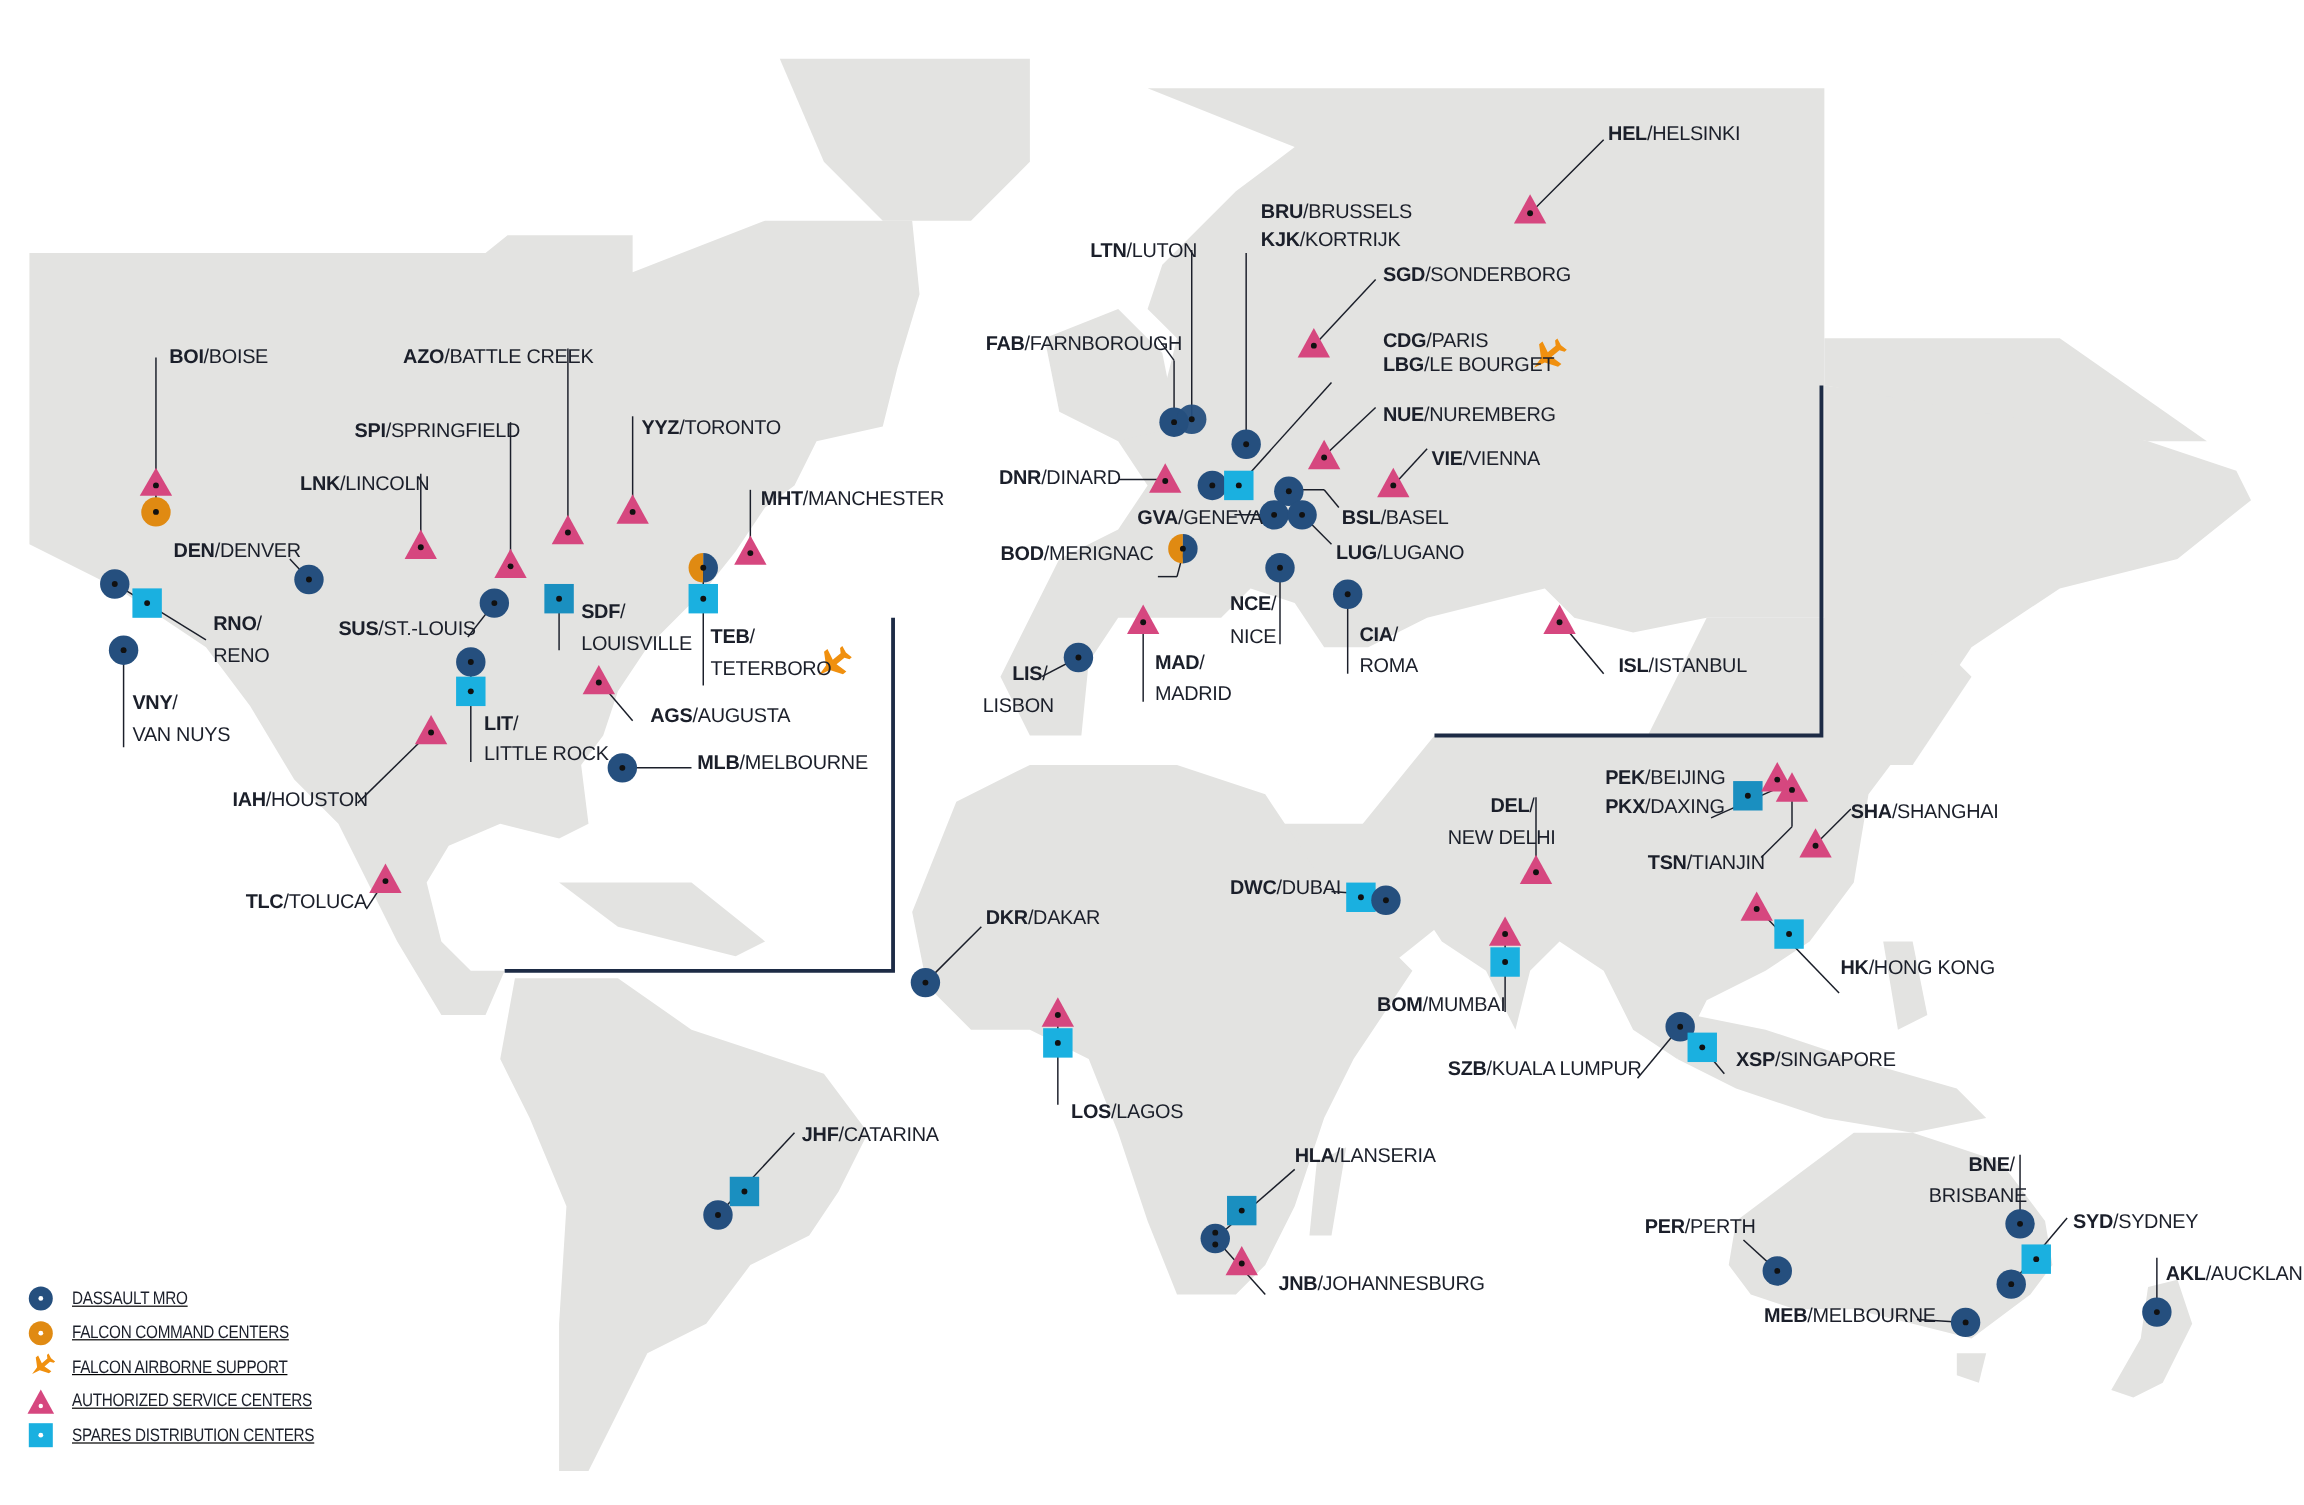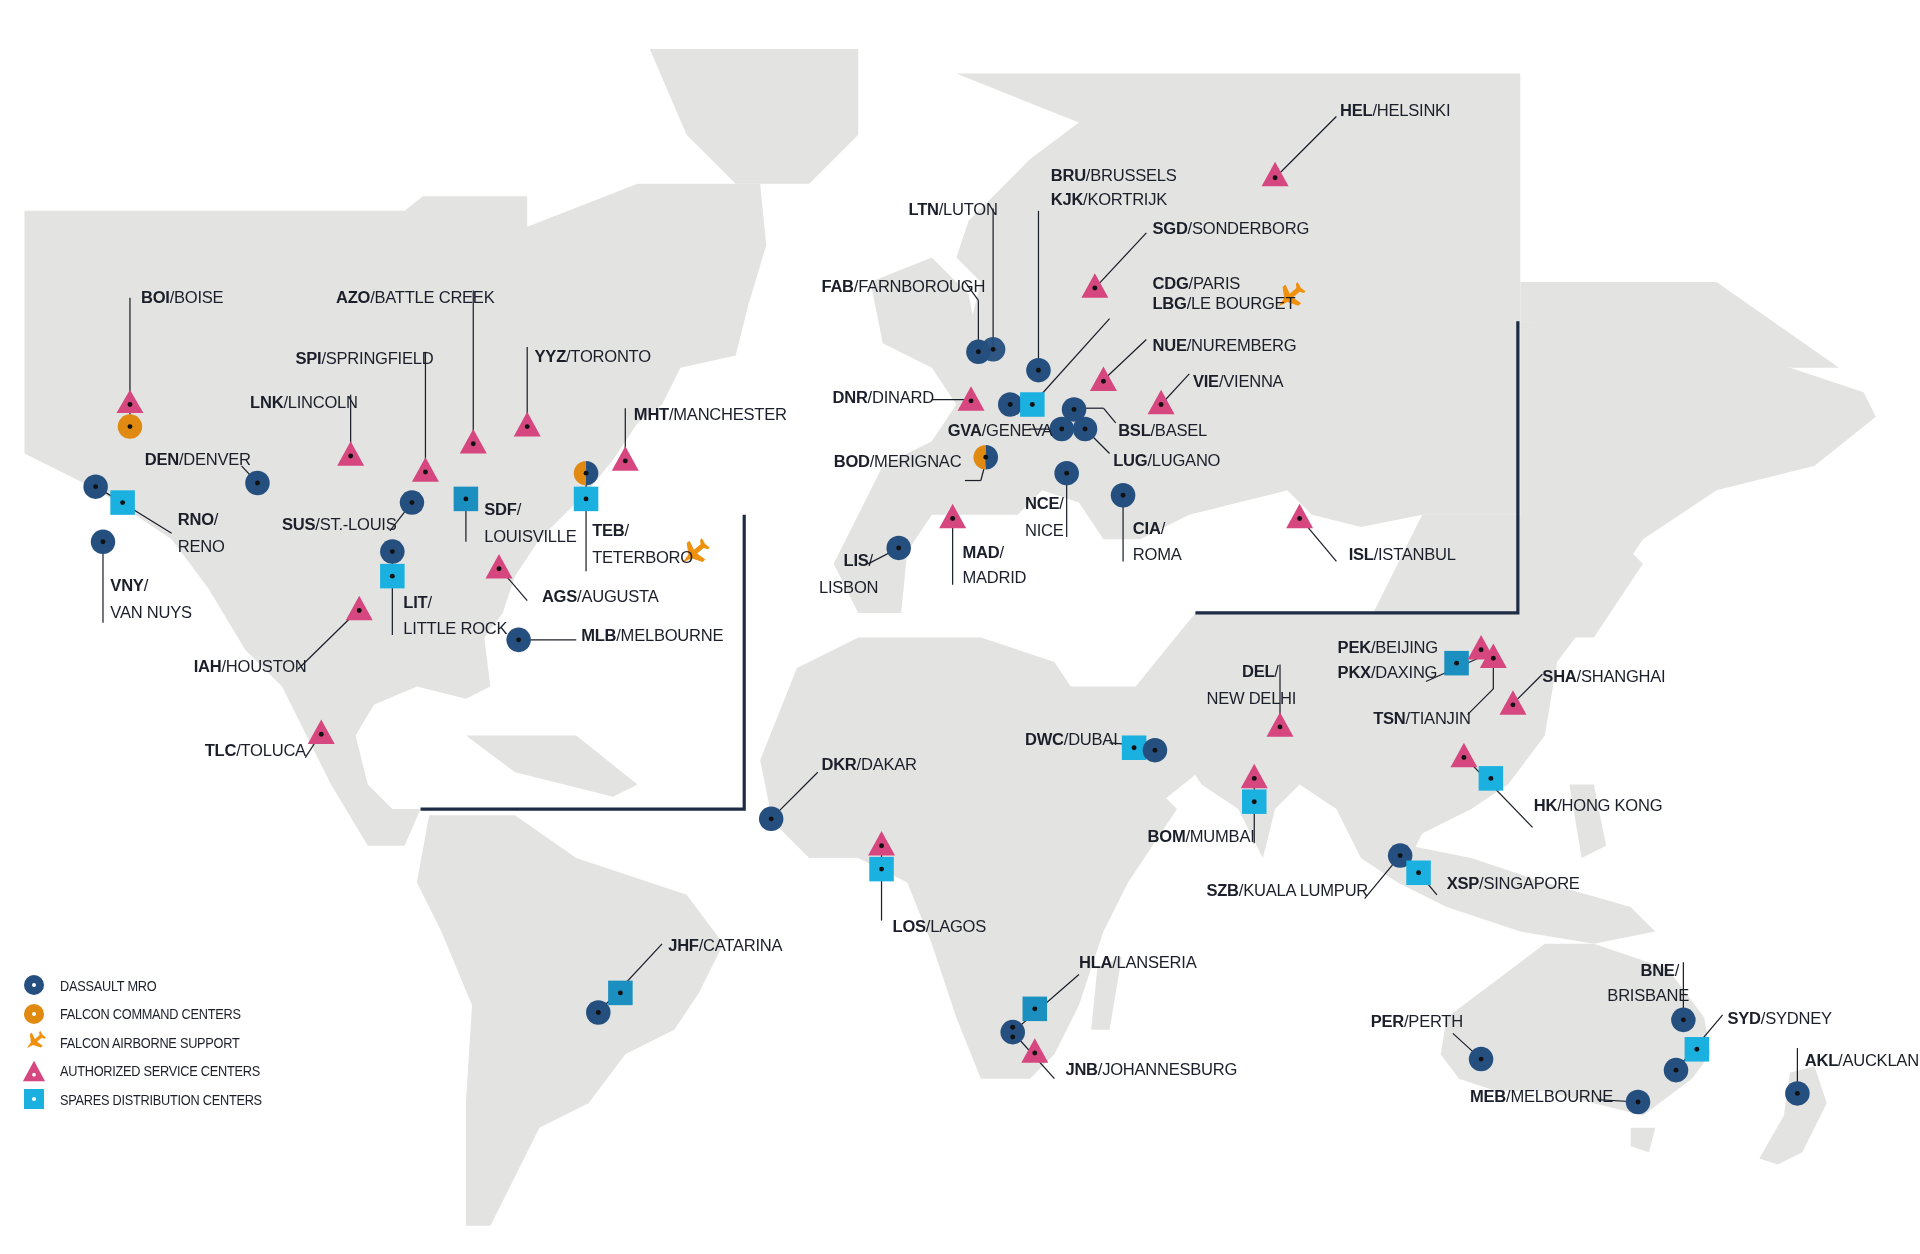--- a/index.html
+++ b/index.html
@@ -9,21 +9,21 @@
   .frame{stroke:#1d2b45;stroke-width:2.6;fill:none;}
   .leader{stroke:#1b1f2a;stroke-width:1;fill:none;}
   .lbl{font-family:"Liberation Sans Narrow","Liberation Sans",sans-serif;font-size:13.5px;fill:#1b1f2a;letter-spacing:-0.2px;}
   .code{font-weight:700;}
   .mro{fill:#254f7e;}
   .cmd{fill:#e08a12;}
   .asc{fill:#d6477f;}
   .sdc{fill:#1ab0e0;}
   .sdc-dark{fill:#1a8fc0;}
   .dot{fill:#111;}
-  .legend{position:absolute;left:22px;top:971px;}
+  .legend{position:absolute;left:22px;top:1068px;text-decoration:underline;}
   .legend-item{display:flex;align-items:center;height:28.5px;}
   .legend-icon{width:24px;height:24px;margin-right:14px;display:flex;align-items:center;justify-content:center;}
   .legend-label{font-size:15px;color:#1b1f2a;text-transform:uppercase;letter-spacing:-0.3px;transform:scaleX(0.85);transform-origin:left center;white-space:nowrap;}
 </style>
 </head>
 <body>
 
 <svg id="map" viewBox="0 0 1566 1023" preserveAspectRatio="none" xmlns="http://www.w3.org/2000/svg">
 
   <g>

